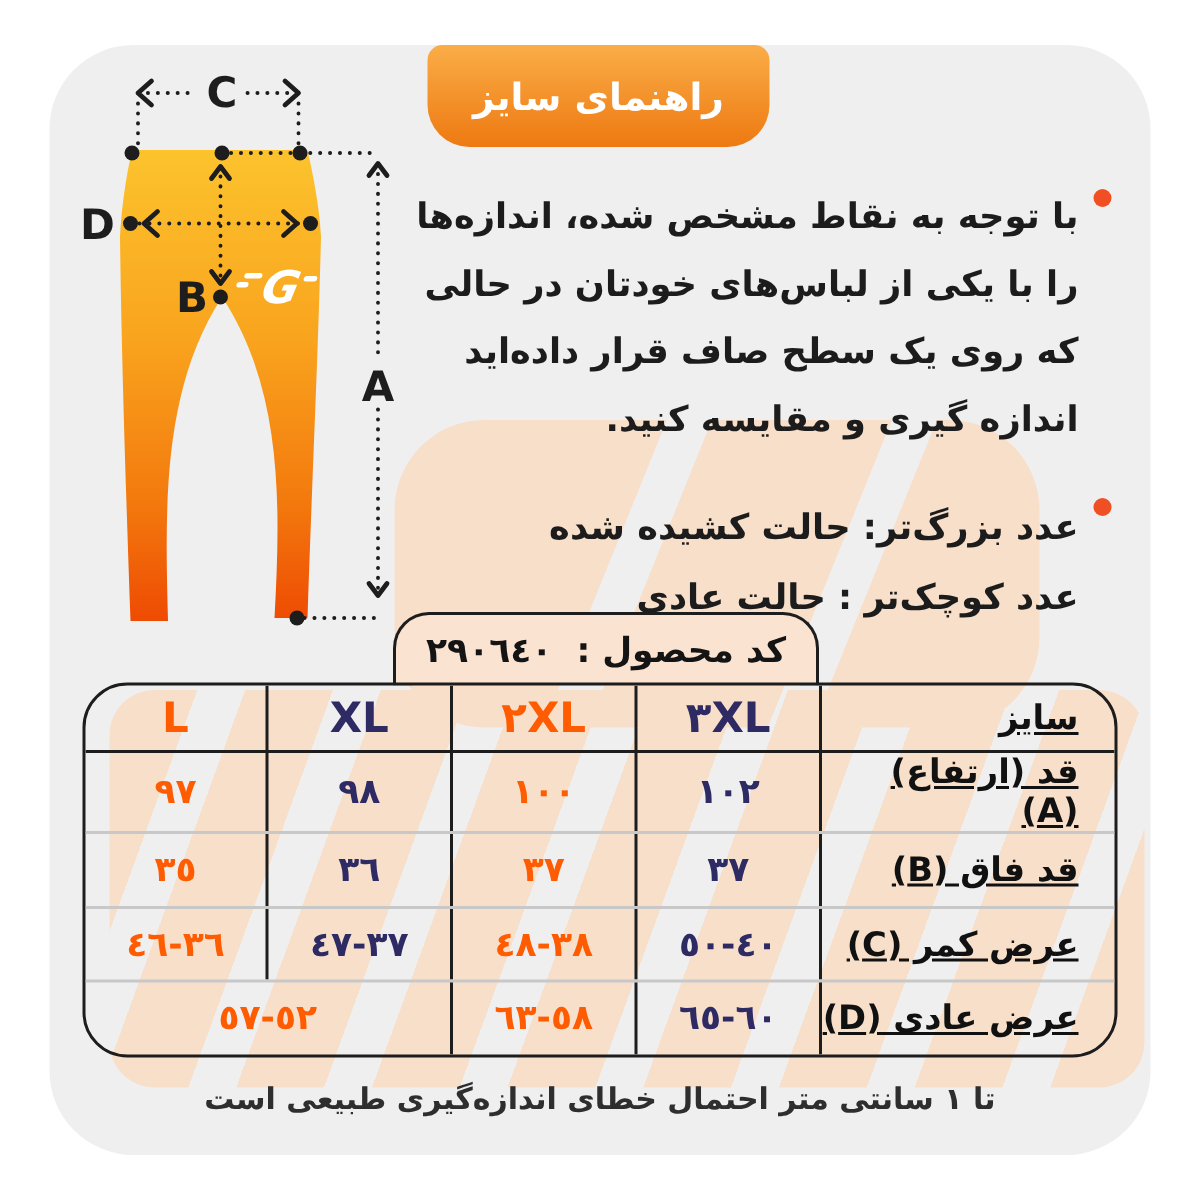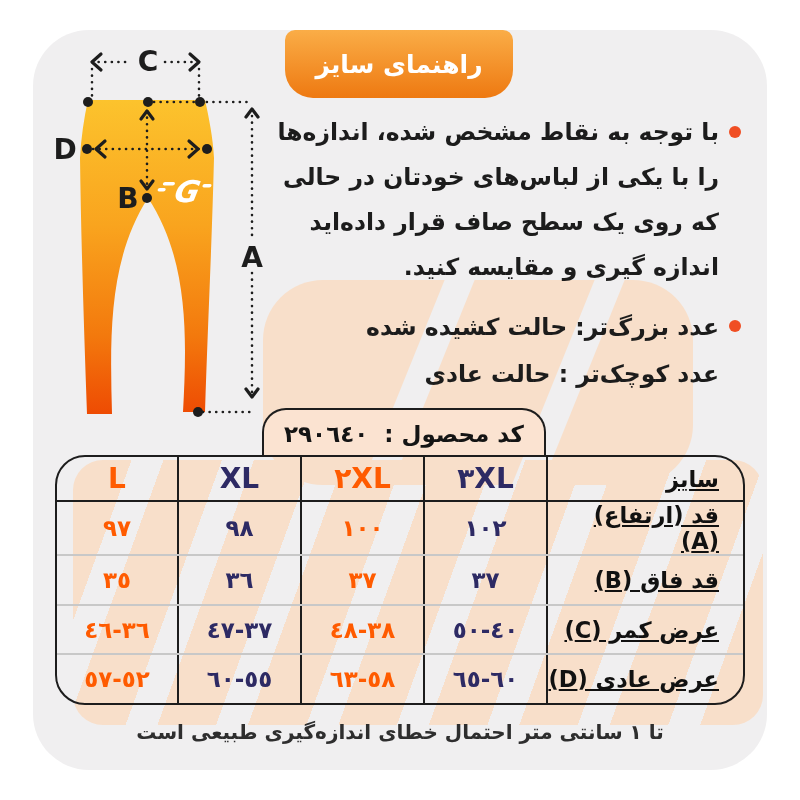--- a/index.html
+++ b/index.html
@@ -34,21 +34,21 @@
   .pants-svg { position:absolute; left:20px; top:10px; width:230px; height:390px; z-index:1; }
   .dotline { stroke:#1d1d1d; stroke-width:2.6; stroke-dasharray:0.1 6.5; stroke-linecap:round; fill:none; }
   .chev { stroke:#1d1d1d; stroke-width:3.2; fill:none; stroke-linecap:round; stroke-linejoin:round; }
   .mdot { fill:#1d1d1d; }
   .dimlabel { font-family:"DejaVu Sans", sans-serif; font-size:28px; font-weight:bold; fill:#1d1d1d; }
 
   .bullets { position:absolute; right:26px; top:80px; width:480px; z-index:1; direction:rtl; }
   .bullet-item { display:flex; gap:10px; }
   .bullet-item.b2 { margin-top:14px; }
   .bdot { flex:none; width:12px; height:12px; border-radius:50%; background:#f04e23; margin-top:16px; }
-  .btext { flex:1; text-align:right; color:#1c1c1c; font-weight:bold; }
+  .btext { flex:1; text-align:right; color:#1c1c1c; font-weight:bold;margin-top:12px; }
   .b1 .line { font-size:23.5px; line-height:45px; white-space:nowrap; }
   .b2 .line { font-size:23.5px; line-height:47px; white-space:nowrap; }
 
   .code-tab {
     position:absolute; left:229px; top:378px; width:284px; height:49px; z-index:2;
     background:#fbe3d1; border:2px solid #1d1d1d; border-bottom:none;
     border-radius:24px 24px 0 0;
     display:flex; direction:rtl; align-items:center; justify-content:center; gap:16px;
     font-size:23px; font-weight:bold; color:#141414;
   }
@@ -203,20 +203,19 @@
       <div class="cell-val c-navy">٤٠-٥٠</div>
       <div class="cell-val c-orange">٣٨-٤٨</div>
       <div class="cell-val c-navy">٣٧-٤٧</div>
       <div class="cell-val c-orange last">٣٦-٤٦</div>
     </div>
 
     <div class="trow sep">
       <div class="cell-label">عرض عادی (D)</div>
       <div class="cell-val c-navy">٦٠-٦٥</div>
       <div class="cell-val c-orange">٥٨-٦٣</div>
-      <div class="cell-val c-navy">٥٥-٦٠</div>
       <div class="cell-val c-orange last">٥٢-٥٧</div>
     </div>
   </div>
 
   <div class="footnote">تا ١ سانتی متر احتمال خطای اندازه‌گیری طبیعی است</div>
 
 </div>
 
 </body></html>

